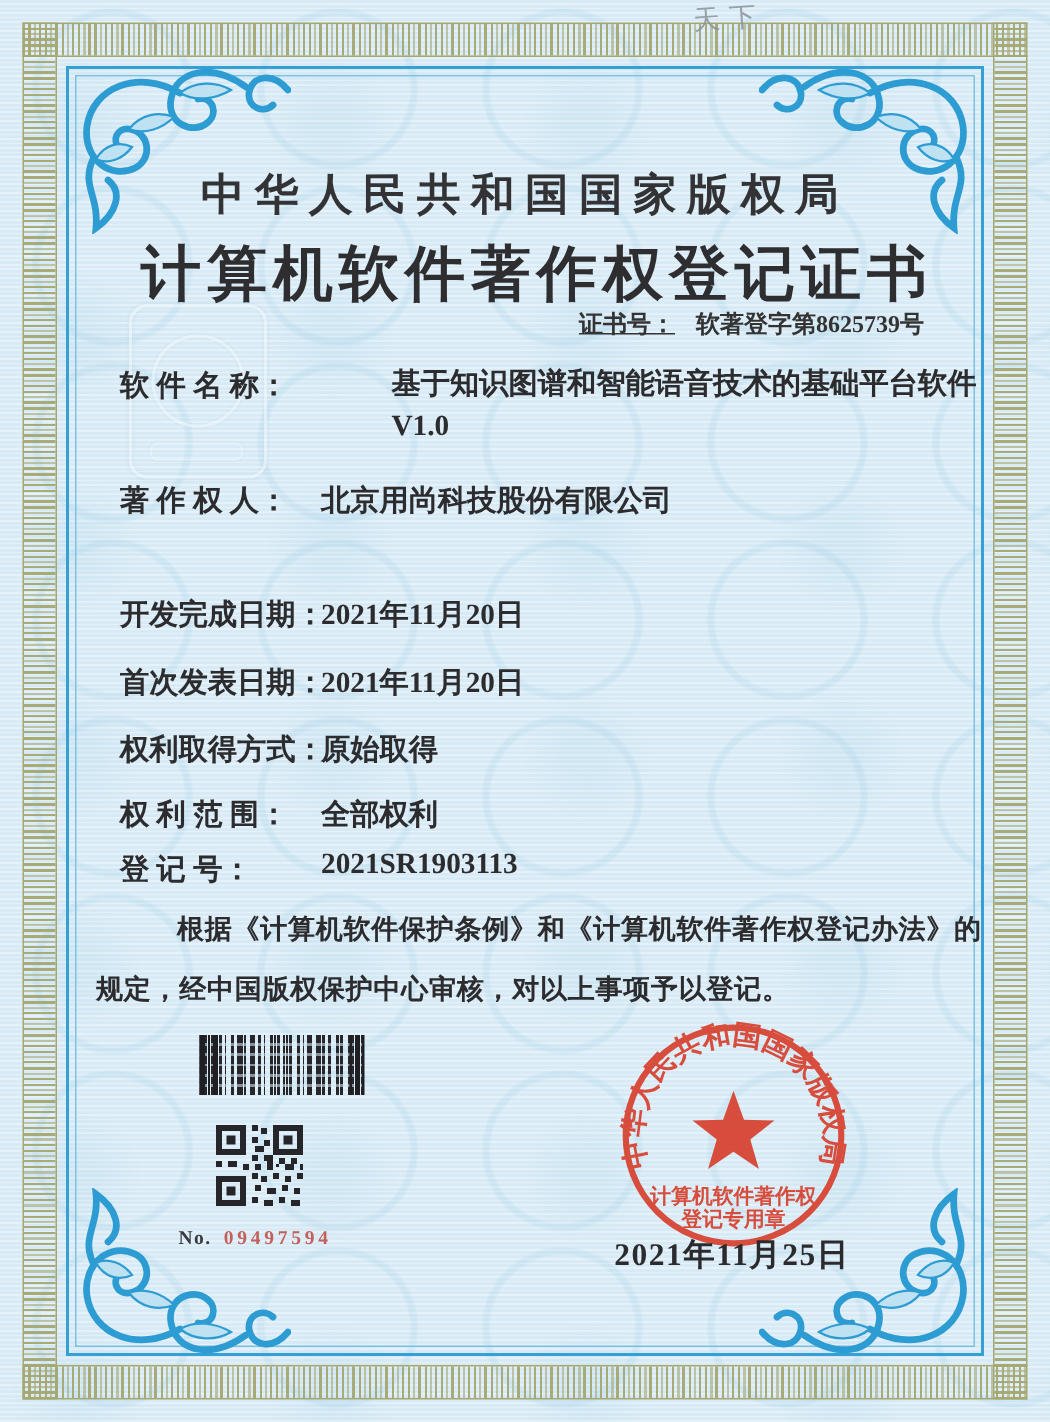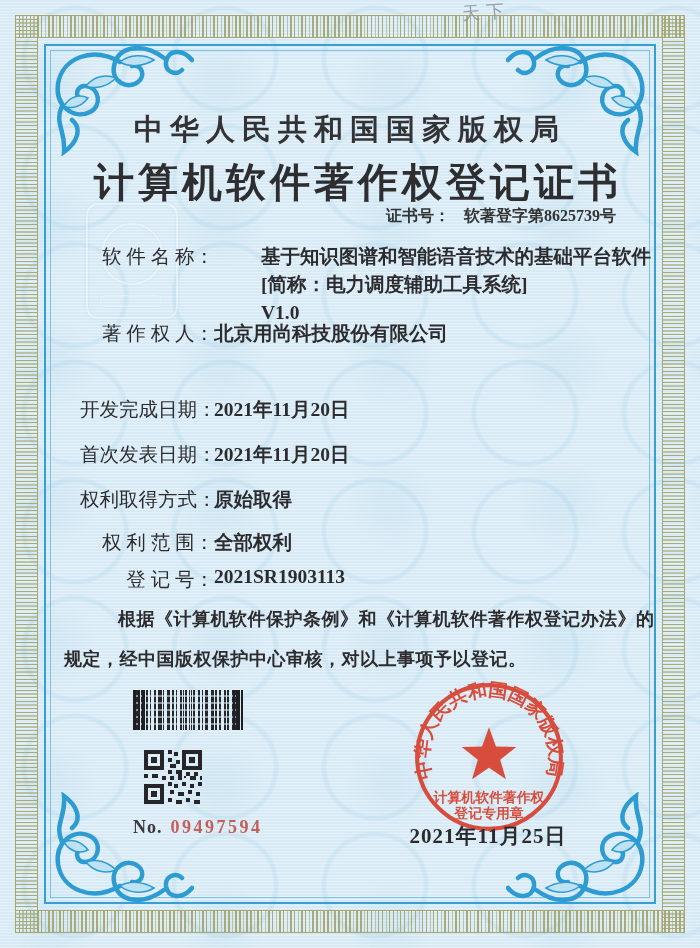--- a/index.html
+++ b/index.html
@@ -35,44 +35,44 @@
   .corner.tr{right:36px;top:36px;transform:scaleX(-1);}
   .corner.bl{left:36px;bottom:36px;transform:scaleY(-1);}
   .corner.br{right:36px;bottom:36px;transform:scale(-1,-1);}
 
   
   .title{position:absolute;left:0;right:0;top:110px;text-align:center;
     font-size:29px;font-weight:700;letter-spacing:7px;color:#333336;}
   .subtitle{position:absolute;left:16px;right:0;top:155px;text-align:center;
     font-size:40px;font-weight:700;letter-spacing:4px;color:#2e2e31;}
   .certno{position:absolute;top:206px;right:84px;font-size:16px;font-weight:600;color:#333;}
-  .certno .lbl{margin-right:14px;}
+  .certno .lbl{margin-right:14px;text-decoration:underline;}
 
   
   .row{position:absolute;left:80px;font-size:19.5px;white-space:nowrap;}
-  .row .flabel{display:inline-block;width:134px;font-weight:400;color:#2c2c2f;vertical-align:top;text-align:right;}
+  .row .flabel{display:inline-block;width:134px;font-weight:700;color:#2c2c2f;vertical-align:top;}
   .row .fvalue{font-weight:600;color:#2c2c2f;}
   .mlines div{line-height:28px;font-weight:600;margin-left:47px;}
 
   
   .stmt{position:absolute;font-size:18px;font-weight:600;letter-spacing:0.5px;color:#2c2c2f;white-space:nowrap;}
 
   
   .barcode{position:absolute;left:133px;top:690px;width:110px;height:40px;
     background-image:
       repeating-linear-gradient(0deg, transparent 0 5px, rgba(215,234,245,0.55) 5px 7px),
       repeating-linear-gradient(90deg,#27272b 0 2px,transparent 2px 4px,#27272b 4px 5px,transparent 5px 8px,#27272b 8px 10px,transparent 10px 13px),
       repeating-linear-gradient(90deg,transparent 0 3px,#27272b 3px 4px,transparent 4px 6px,#27272b 6px 7px,transparent 7px 11px);}
   .barcode::before{content:"";position:absolute;left:0;top:0;bottom:0;width:13px;
       background:repeating-linear-gradient(90deg,#1f1f23 0 3.5px,transparent 3.5px 5.5px,#1f1f23 5.5px 7px,transparent 7px 9px);}
   .barcode::after{content:"";position:absolute;right:0;top:0;bottom:0;width:10px;
       background:repeating-linear-gradient(90deg,#1f1f23 0 2px,transparent 2px 3.5px,#1f1f23 3.5px 7px,transparent 7px 8.5px);}
   .qrcode{position:absolute;left:142px;top:748px;width:62px;height:58px;}
 
-  .serial{position:absolute;left:133px;top:817px;font-size:18px;letter-spacing:1px;}
+  .serial{position:absolute;left:119px;top:817px;font-size:13px;letter-spacing:1px;}
   .serial .no{color:#3a3a3e;font-weight:600;margin-right:8px;}
   .serial .digits{color:#c4605c;font-weight:600;letter-spacing:2.5px;}
 
   
   .seal{position:absolute;left:412px;top:680px;width:154px;height:154px;opacity:0.92;}
   .issue-date{position:absolute;left:395px;top:822px;width:186px;text-align:center;
     font-size:21px;font-weight:700;letter-spacing:1px;color:#2b2b2e;}
 
   
   .handwriting{position:absolute;left:462px;top:0px;font-size:18px;color:#8c929a;
@@ -154,21 +154,21 @@
 
   <div class="emboss"></div>
 
   <div class="title">中华人民共和国国家版权局</div>
   <div class="subtitle">计算机软件著作权登记证书</div>
   <div class="certno">
     <span class="lbl">证书号：</span><span>软著登字第8625739号</span>
   </div>
 
   <div class="row" style="top:243px">
-    <span class="flabel">软 件 名 称：</span><span class="fvalue mlines" style="display:inline-block"><div>基于知识图谱和智能语音技术的基础平台软件</div><div>[简称：电力调度辅助工具系统]</div><div>V1.0</div></span>
+    <span class="flabel">软 件 名 称：</span><span class="fvalue mlines" style="display:inline-block"><div>基于知识图谱和智能语音技术的基础平台软件</div><div>V1.0</div></span>
   </div>
   <div class="row" style="top:320px">
     <span class="flabel">著 作 权 人：</span><span class="fvalue">北京用尚科技股份有限公司</span>
   </div>
   <div class="row" style="top:396px">
     <span class="flabel">开发完成日期：</span><span class="fvalue">2021年11月20日</span>
   </div>
   <div class="row" style="top:441px">
     <span class="flabel">首次发表日期：</span><span class="fvalue">2021年11月20日</span>
   </div>

